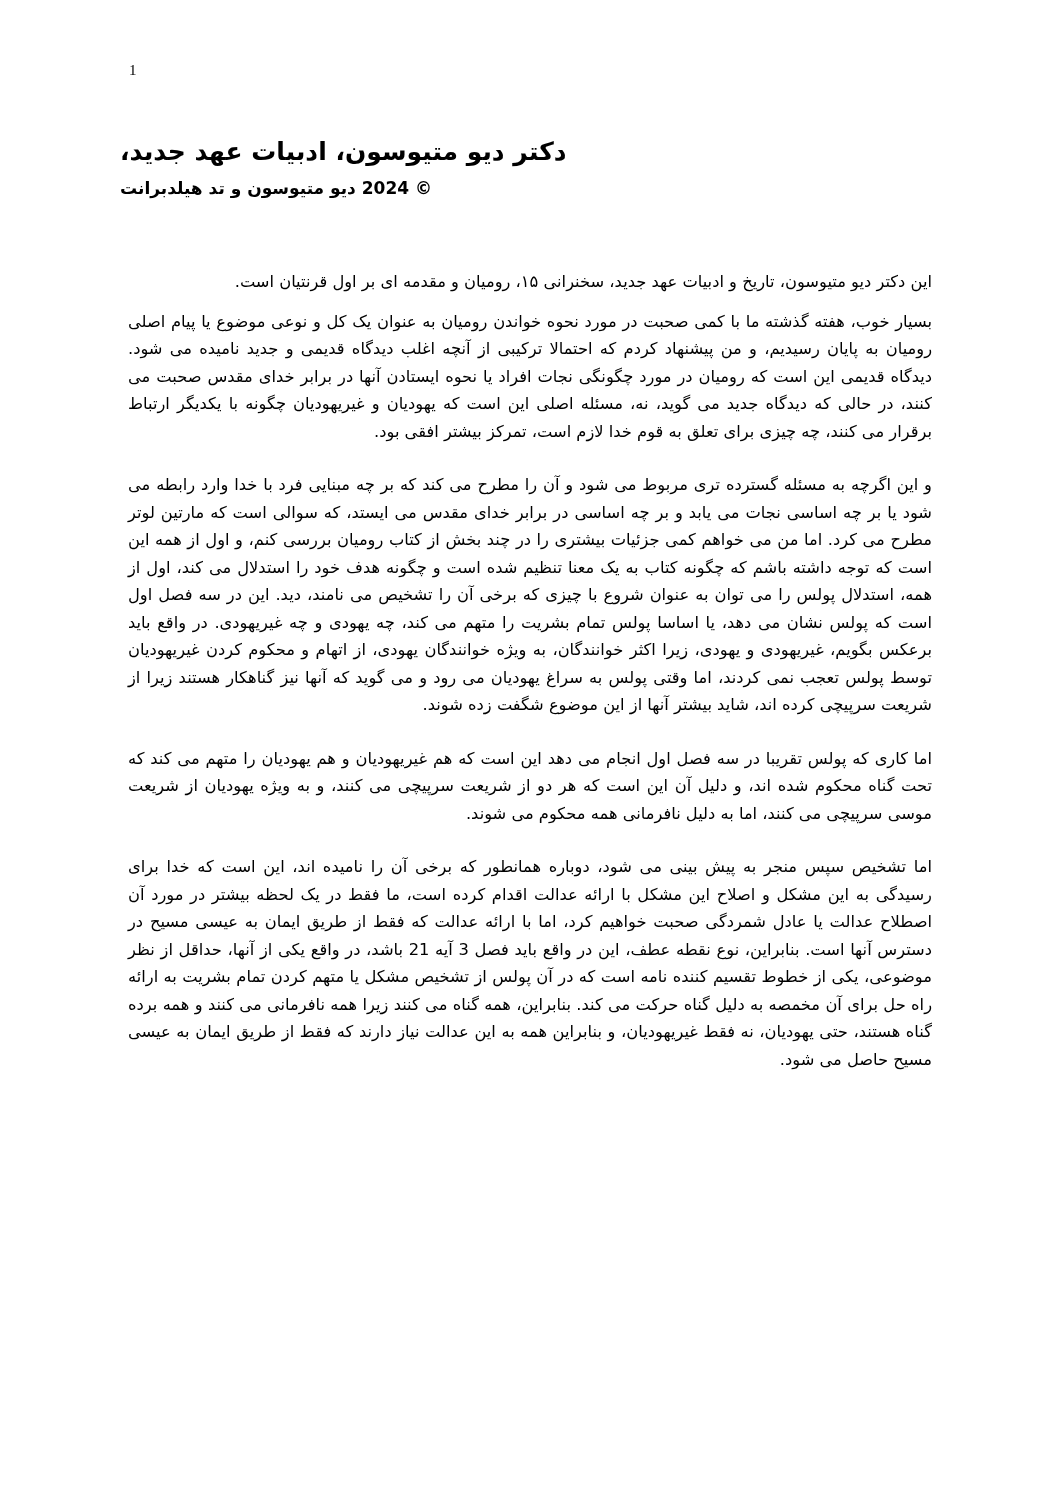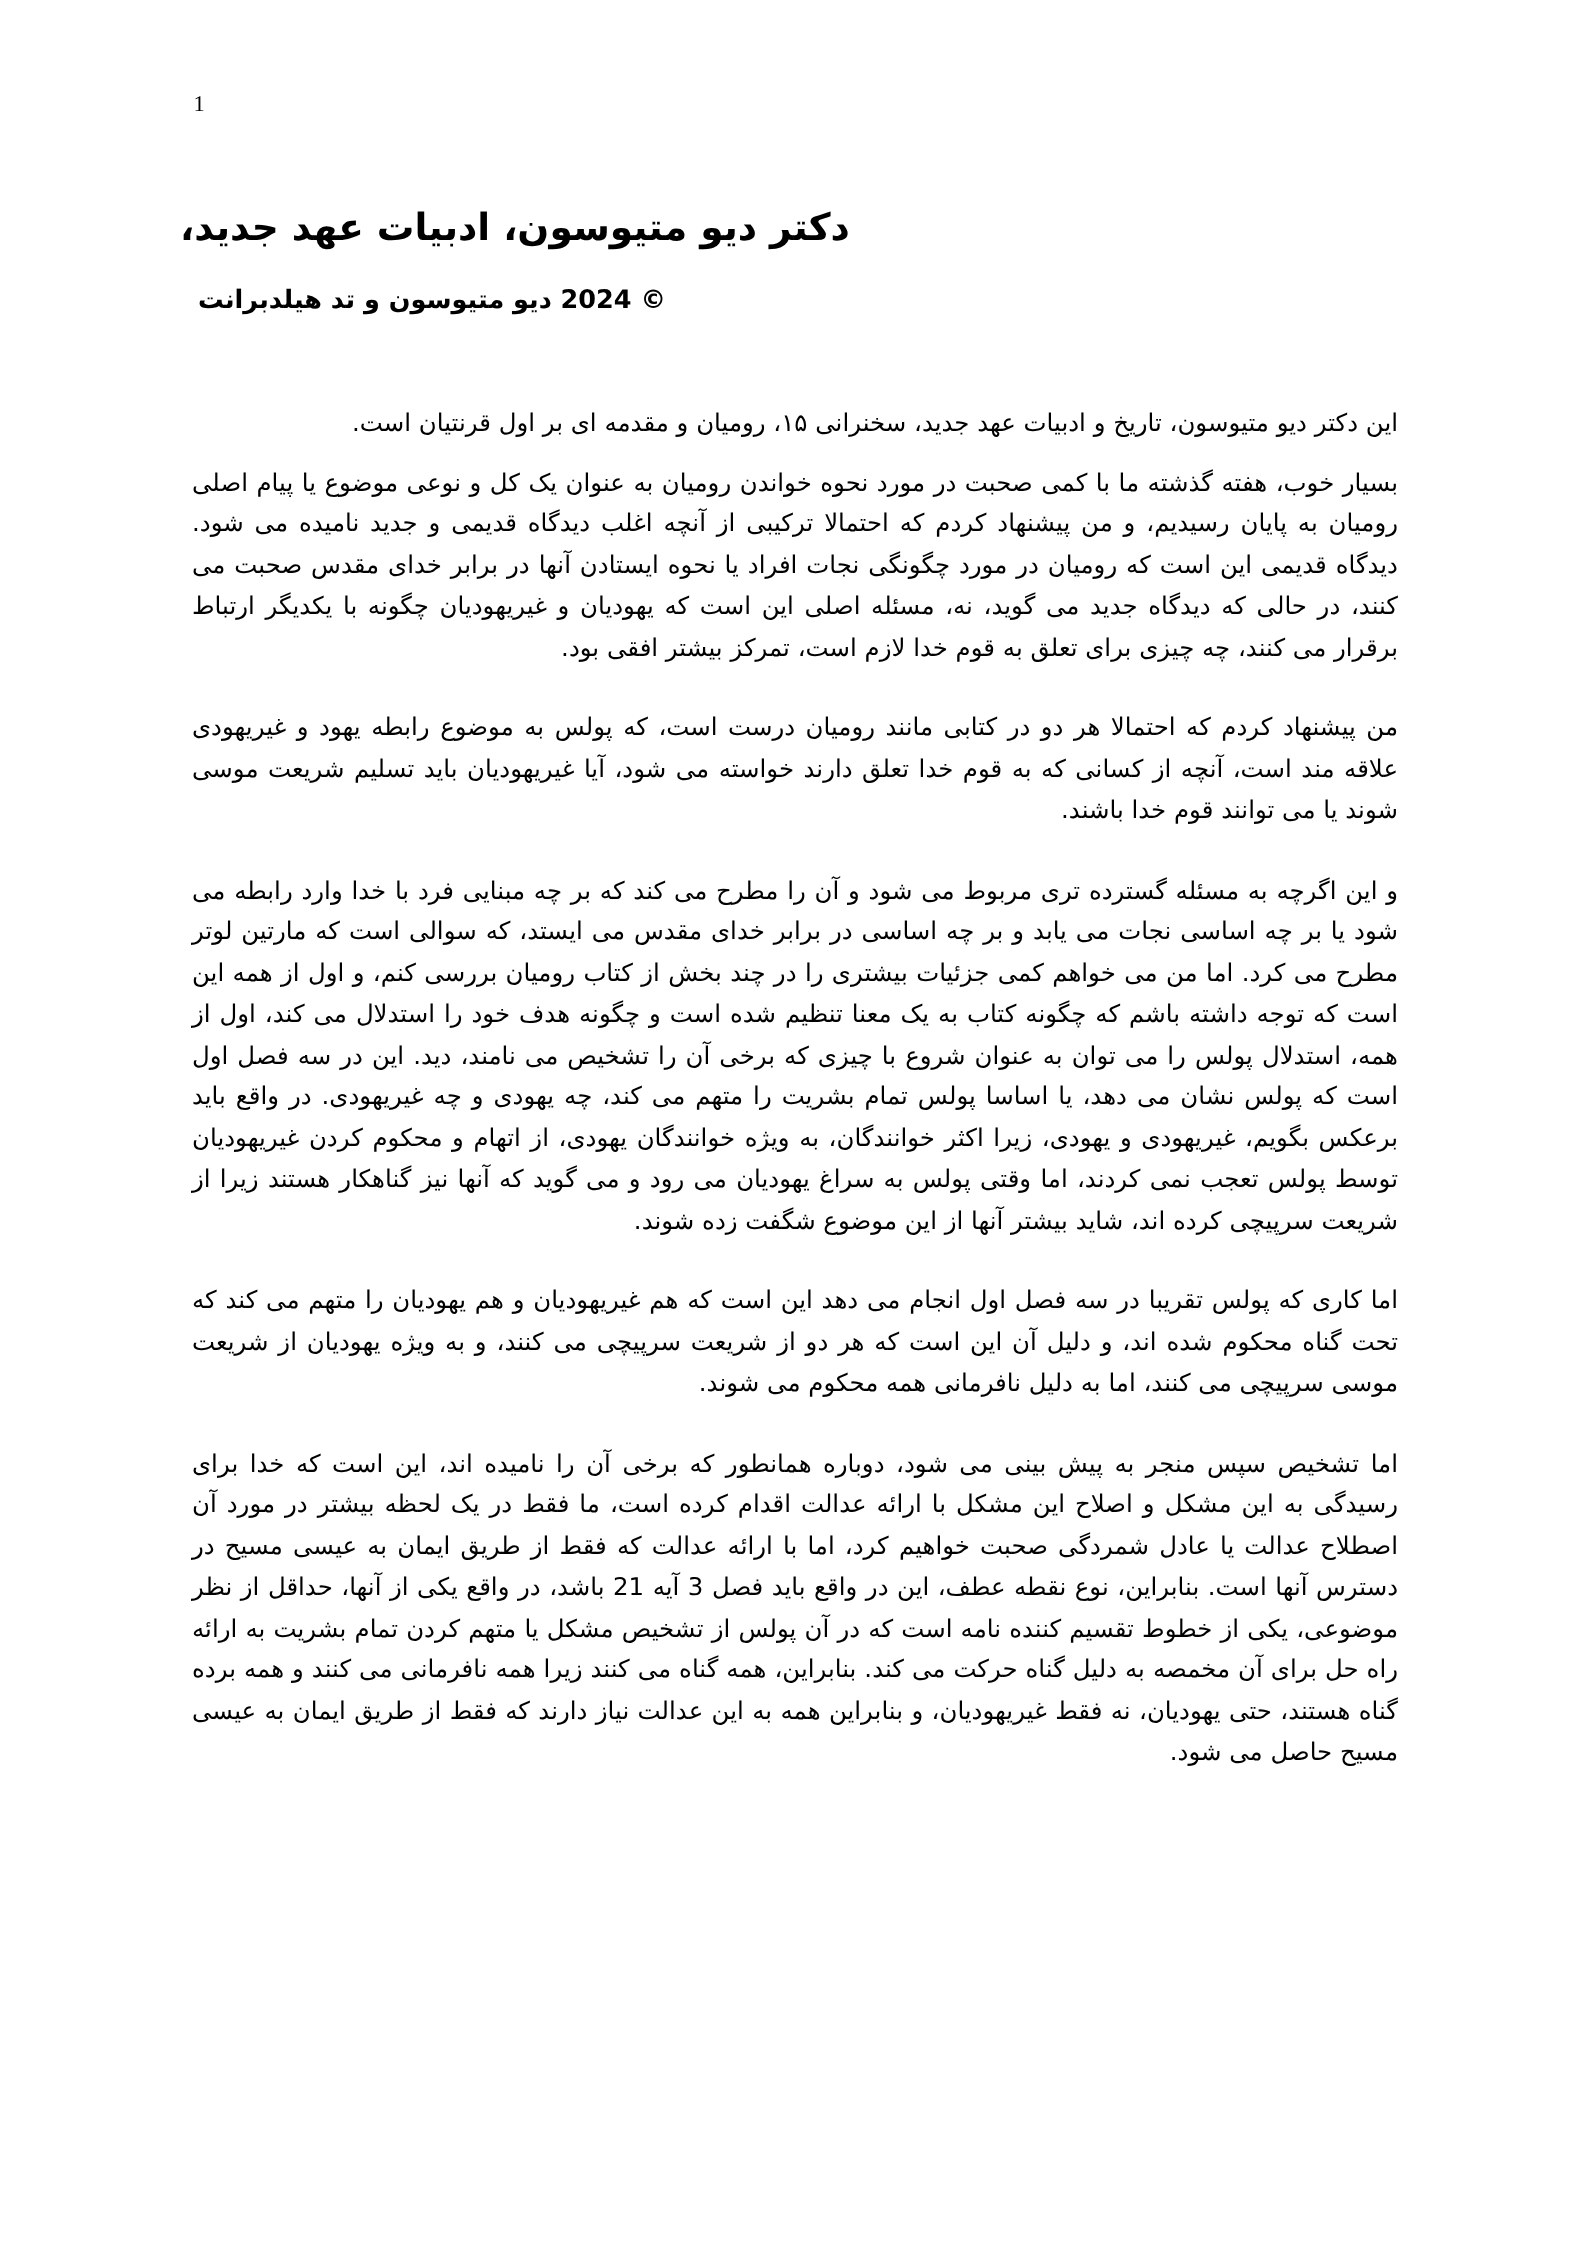--- a/index.html
+++ b/index.html
@@ -36,21 +36,21 @@
       font-weight: bold;
       font-size: 25px;
       line-height: 44px;
       margin: 0;
     }
     .subtitle {
       font-family: "DejaVu Sans", sans-serif;
       font-weight: bold;
       font-size: 17px;
       line-height: 28px;
-      margin: 12px;
+      margin: 0;
     }
     .body {
       position: absolute;
       left: 128px;
       top: 268px;
       width: 804px;
       direction: rtl;
       text-align: right;
     }
     .para {
@@ -71,17 +71,16 @@
 <div class="page-number">1</div>
 
 <div class="title-block">
   <p class="title-line">دکتر دیو متیوسون، ادبیات عهد جدید،</p>
   <p class="subtitle">© 2024 دیو متیوسون و تد هیلدبرانت</p>
 </div>
 
 <div class="body">
   <p class="para intro">این دکتر دیو متیوسون، تاریخ و ادبیات عهد جدید، سخنرانی ۱۵، رومیان و مقدمه ای بر اول قرنتیان است.</p>
   <p class="para">بسیار خوب، هفته گذشته ما با کمی صحبت در مورد نحوه خواندن رومیان به عنوان یک کل و نوعی موضوع یا پیام اصلی رومیان به پایان رسیدیم، و من پیشنهاد کردم که احتمالا ترکیبی از آنچه اغلب دیدگاه قدیمی و جدید نامیده می شود. دیدگاه قدیمی این است که رومیان در مورد چگونگی نجات افراد یا نحوه ایستادن آنها در برابر خدای مقدس صحبت می کنند، در حالی که دیدگاه جدید می گوید، نه، مسئله اصلی این است که یهودیان و غیریهودیان چگونه با یکدیگر ارتباط برقرار می کنند، چه چیزی برای تعلق به قوم خدا لازم است، تمرکز بیشتر افقی بود.</p>
-  <p class="para">من پیشنهاد کردم که احتمالا هر دو در کتابی مانند رومیان درست است، که پولس به موضوع رابطه یهود و غیریهودی علاقه مند است، آنچه از کسانی که به قوم خدا تعلق دارند خواسته می شود، آیا غیریهودیان باید تسلیم شریعت موسی شوند یا می توانند قوم خدا باشند.</p>
   <p class="para">و این اگرچه به مسئله گسترده تری مربوط می شود و آن را مطرح می کند که بر چه مبنایی فرد با خدا وارد رابطه می شود یا بر چه اساسی نجات می یابد و بر چه اساسی در برابر خدای مقدس می ایستد، که سوالی است که مارتین لوتر مطرح می کرد. اما من می خواهم کمی جزئیات بیشتری را در چند بخش از کتاب رومیان بررسی کنم، و اول از همه این است که توجه داشته باشم که چگونه کتاب به یک معنا تنظیم شده است و چگونه هدف خود را استدلال می کند، اول از همه، استدلال پولس را می توان به عنوان شروع با چیزی که برخی آن را تشخیص می نامند، دید.  این در سه فصل اول است که پولس نشان می دهد، یا اساسا پولس تمام بشریت را متهم می کند، چه یهودی و چه غیریهودی. در واقع باید برعکس بگویم، غیریهودی و یهودی، زیرا اکثر خوانندگان، به ویژه خوانندگان یهودی، از اتهام و محکوم کردن غیریهودیان توسط پولس تعجب نمی کردند، اما وقتی پولس به سراغ یهودیان می رود و می گوید که آنها نیز گناهکار هستند زیرا از شریعت سرپیچی کرده اند، شاید بیشتر آنها از این موضوع شگفت زده شوند.</p>
   <p class="para">اما کاری که پولس تقریبا در سه فصل اول انجام می دهد این است که هم غیریهودیان و هم یهودیان را متهم می کند که تحت گناه محکوم شده اند، و دلیل آن این است که هر دو از شریعت سرپیچی می کنند، و به ویژه یهودیان از شریعت موسی سرپیچی می کنند، اما به دلیل نافرمانی همه محکوم می شوند.</p>
   <p class="para">اما تشخیص سپس منجر به پیش بینی می شود، دوباره همانطور که برخی آن را نامیده اند، این است که خدا برای رسیدگی به این مشکل و اصلاح این مشکل با ارائه عدالت اقدام کرده است، ما فقط در یک لحظه بیشتر در مورد آن اصطلاح عدالت یا عادل شمردگی صحبت خواهیم کرد، اما با ارائه عدالت که فقط از طریق ایمان به عیسی مسیح در دسترس آنها است. بنابراین، نوع نقطه عطف، این در واقع باید فصل 3 آیه 21 باشد، در واقع یکی از آنها، حداقل از نظر موضوعی، یکی از خطوط تقسیم کننده نامه است که در آن پولس از تشخیص مشکل یا متهم کردن تمام بشریت به ارائه راه حل برای آن مخمصه به دلیل گناه حرکت می کند. بنابراین، همه گناه می کنند زیرا همه نافرمانی می کنند و همه برده گناه هستند، حتی یهودیان، نه فقط غیریهودیان، و بنابراین همه به این عدالت نیاز دارند که فقط از طریق ایمان به عیسی مسیح حاصل می شود.</p>
 </div>
 
 </body></html>

